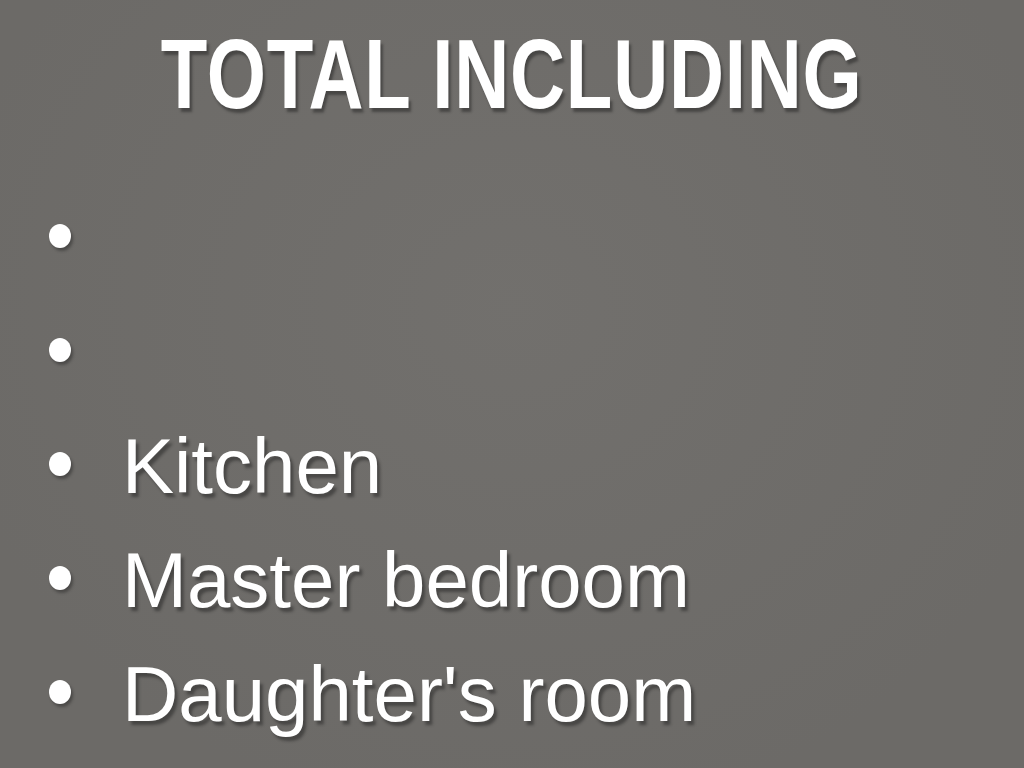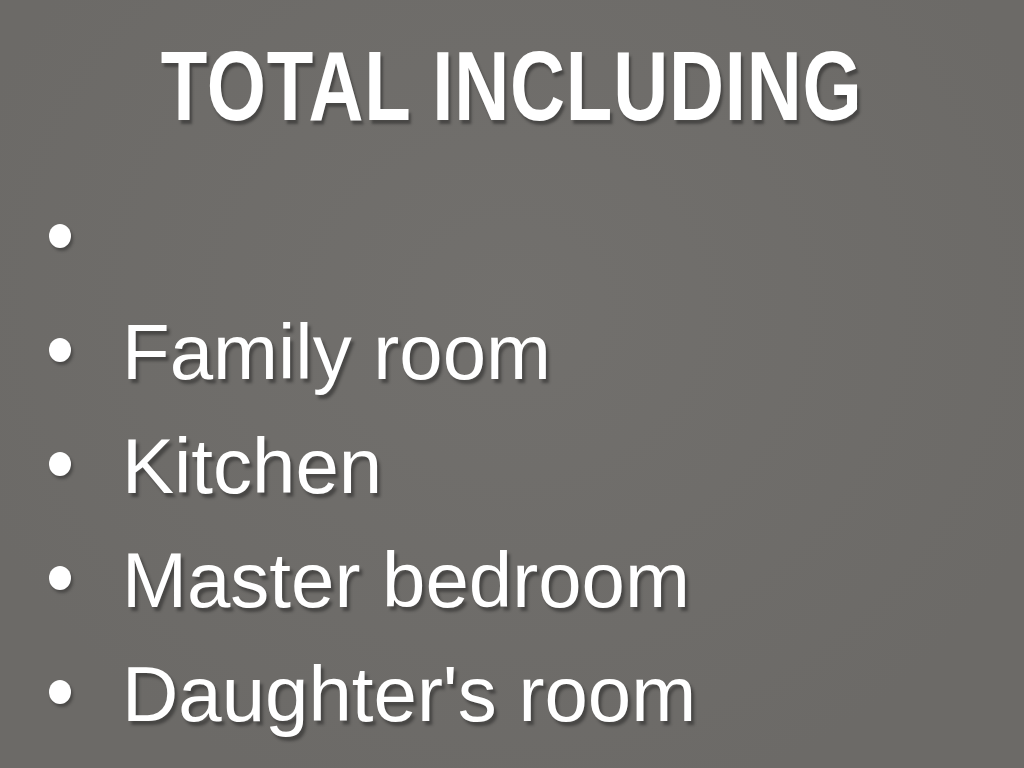--- a/index.html
+++ b/index.html
@@ -21,21 +21,21 @@
     background:
       radial-gradient(ellipse at 50% 40%, rgba(255,255,255,0.02), rgba(0,0,0,0.03) 85%),
       #6f6d6a;
   }
   .slide-title {
     position: absolute;
     top: 0;
     left: 0;
     width: 1024px;
     margin: 0;
-    padding-top: 36px;
+    padding-top: 24px;
     text-align: center;
     line-height: 1;
     font-size: 99px;
     font-weight: bold;
     color: #ffffff;
   }
   .slide-title .title-inner {
     display: inline-block;
     transform: scaleX(0.77);
     transform-origin: 50% 50%;
@@ -83,21 +83,20 @@
   <h1 class="slide-title">
     <span class="title-inner">TOTAL INCLUDING</span>
   </h1>
 
   <ul class="bullet-list">
     <li class="bullet-item">
       <span class="bullet-dot"></span>
     </li>
     <li class="bullet-item">
       <span class="bullet-dot"></span>
-      <span class="bullet-label">Family room</span>
     </li>
     <li class="bullet-item">
       <span class="bullet-dot"></span>
       <span class="bullet-label">Kitchen</span>
     </li>
     <li class="bullet-item">
       <span class="bullet-dot"></span>
       <span class="bullet-label">Master bedroom</span>
     </li>
     <li class="bullet-item">

